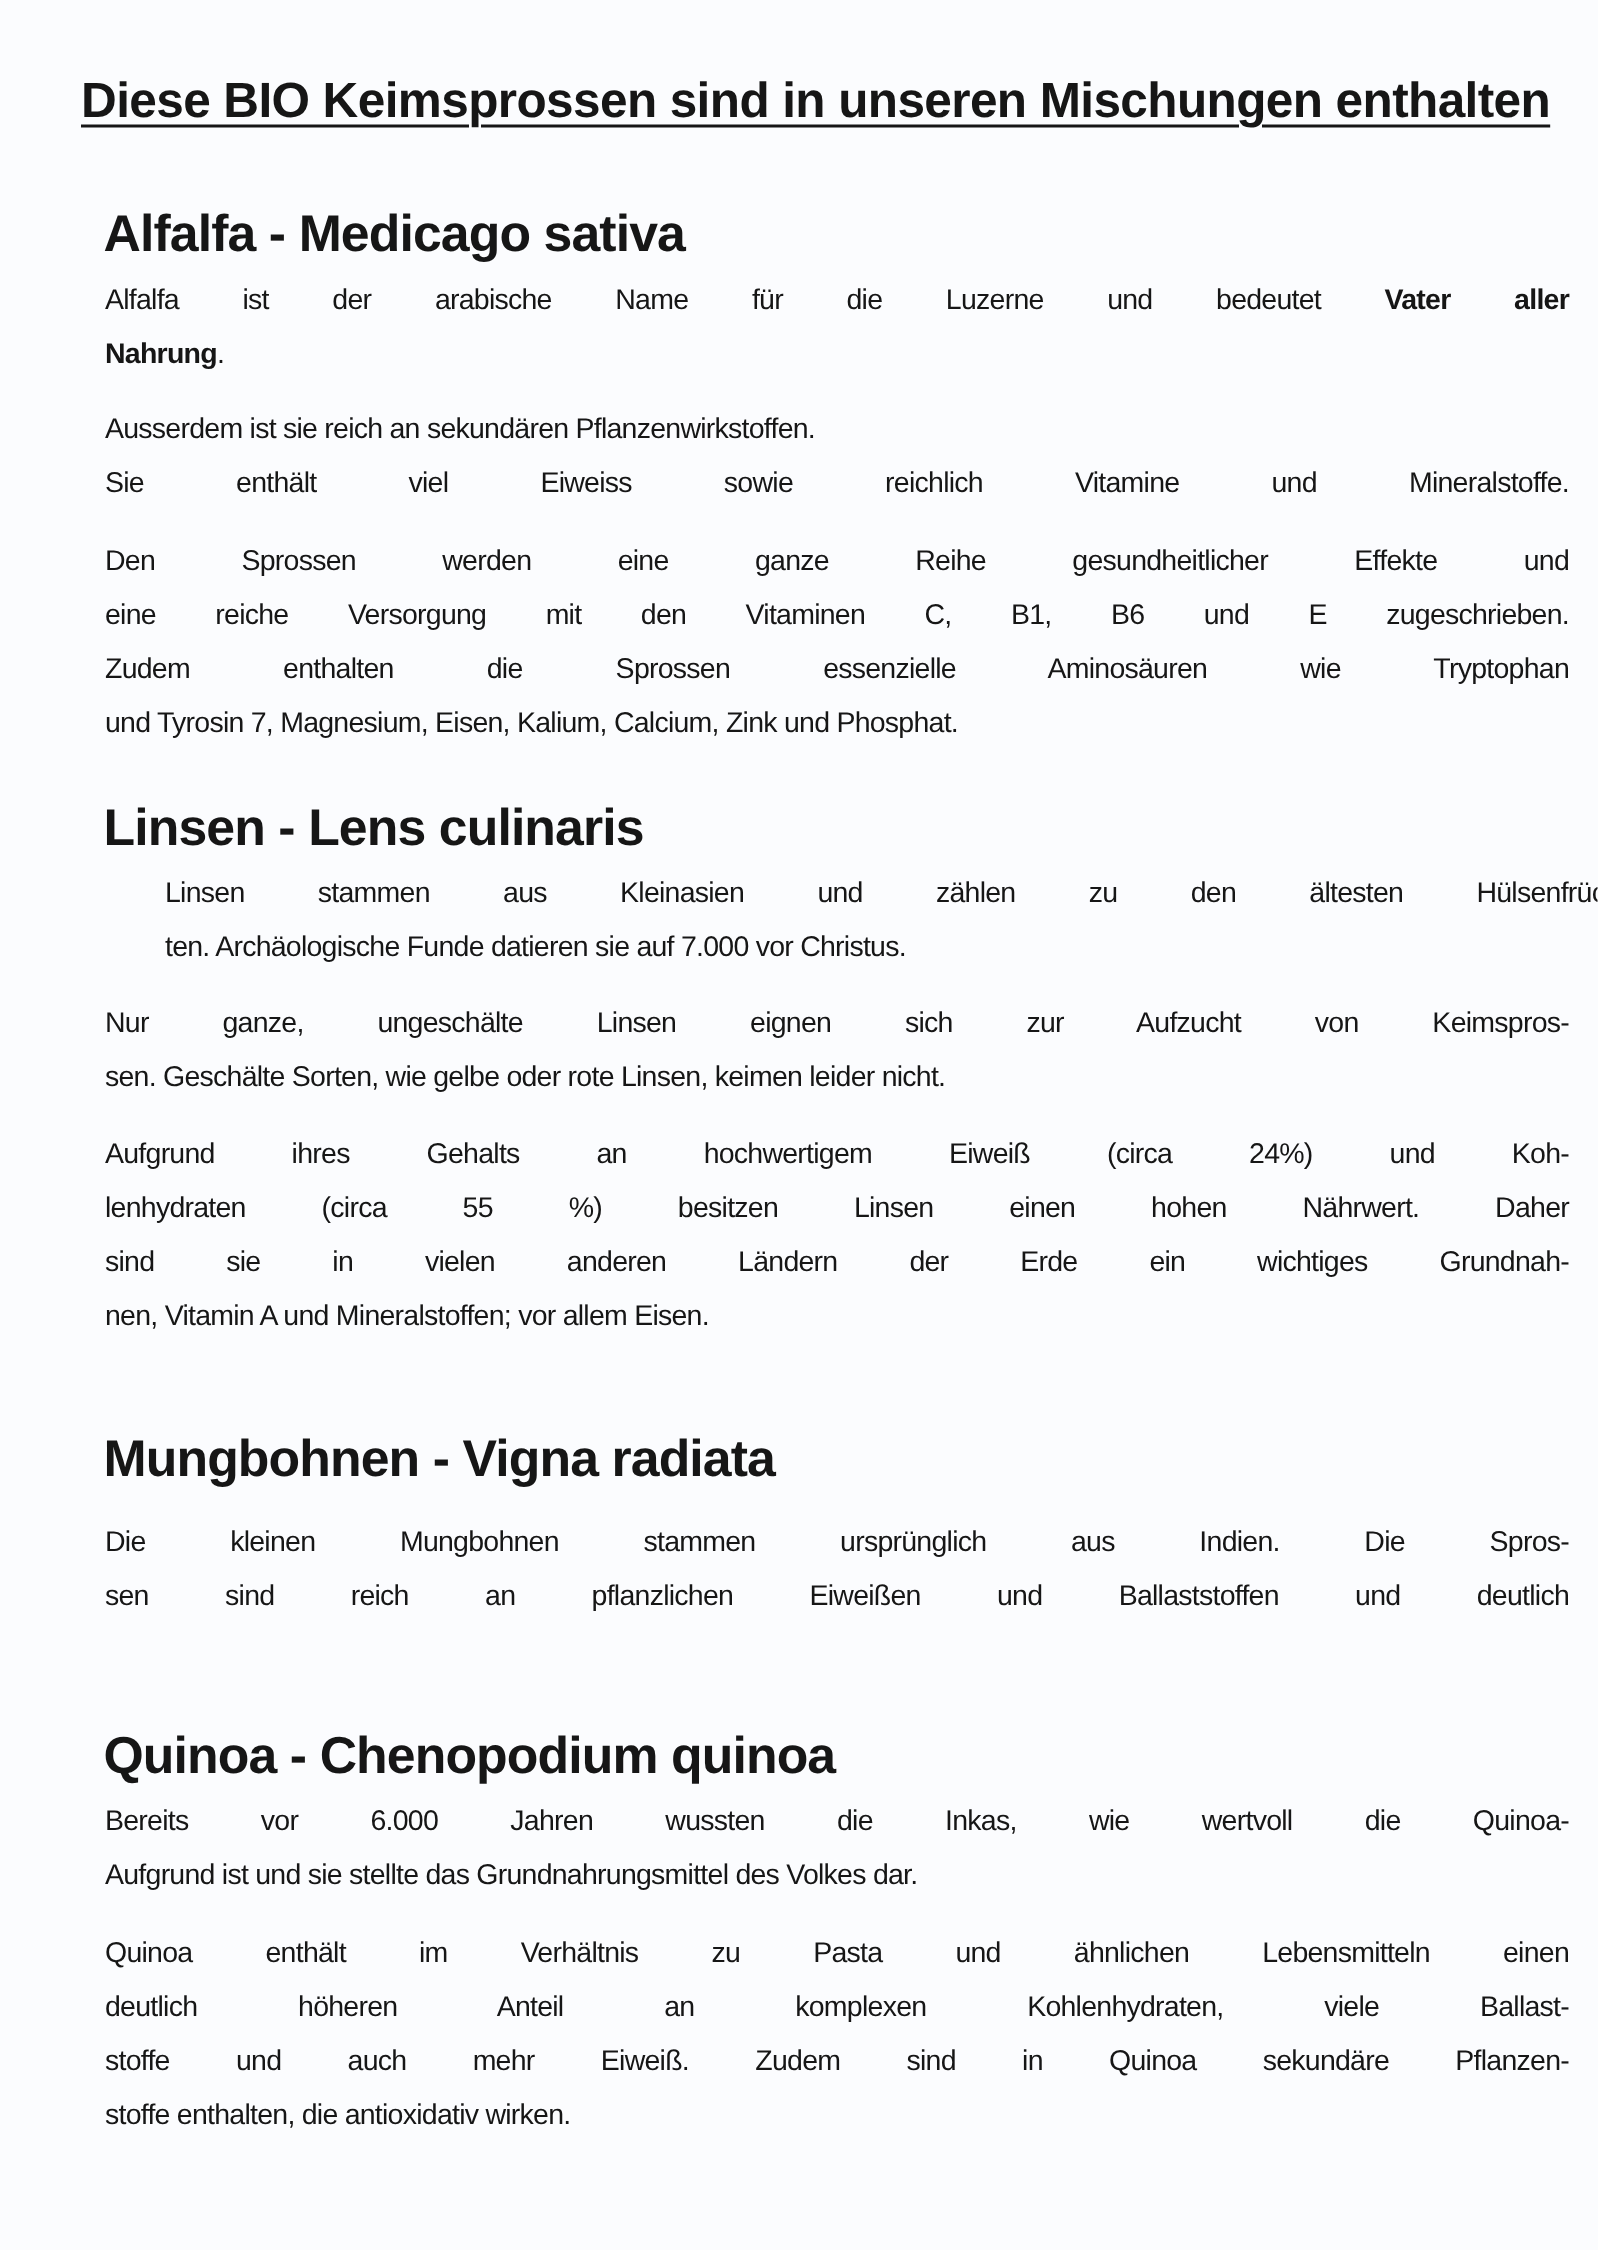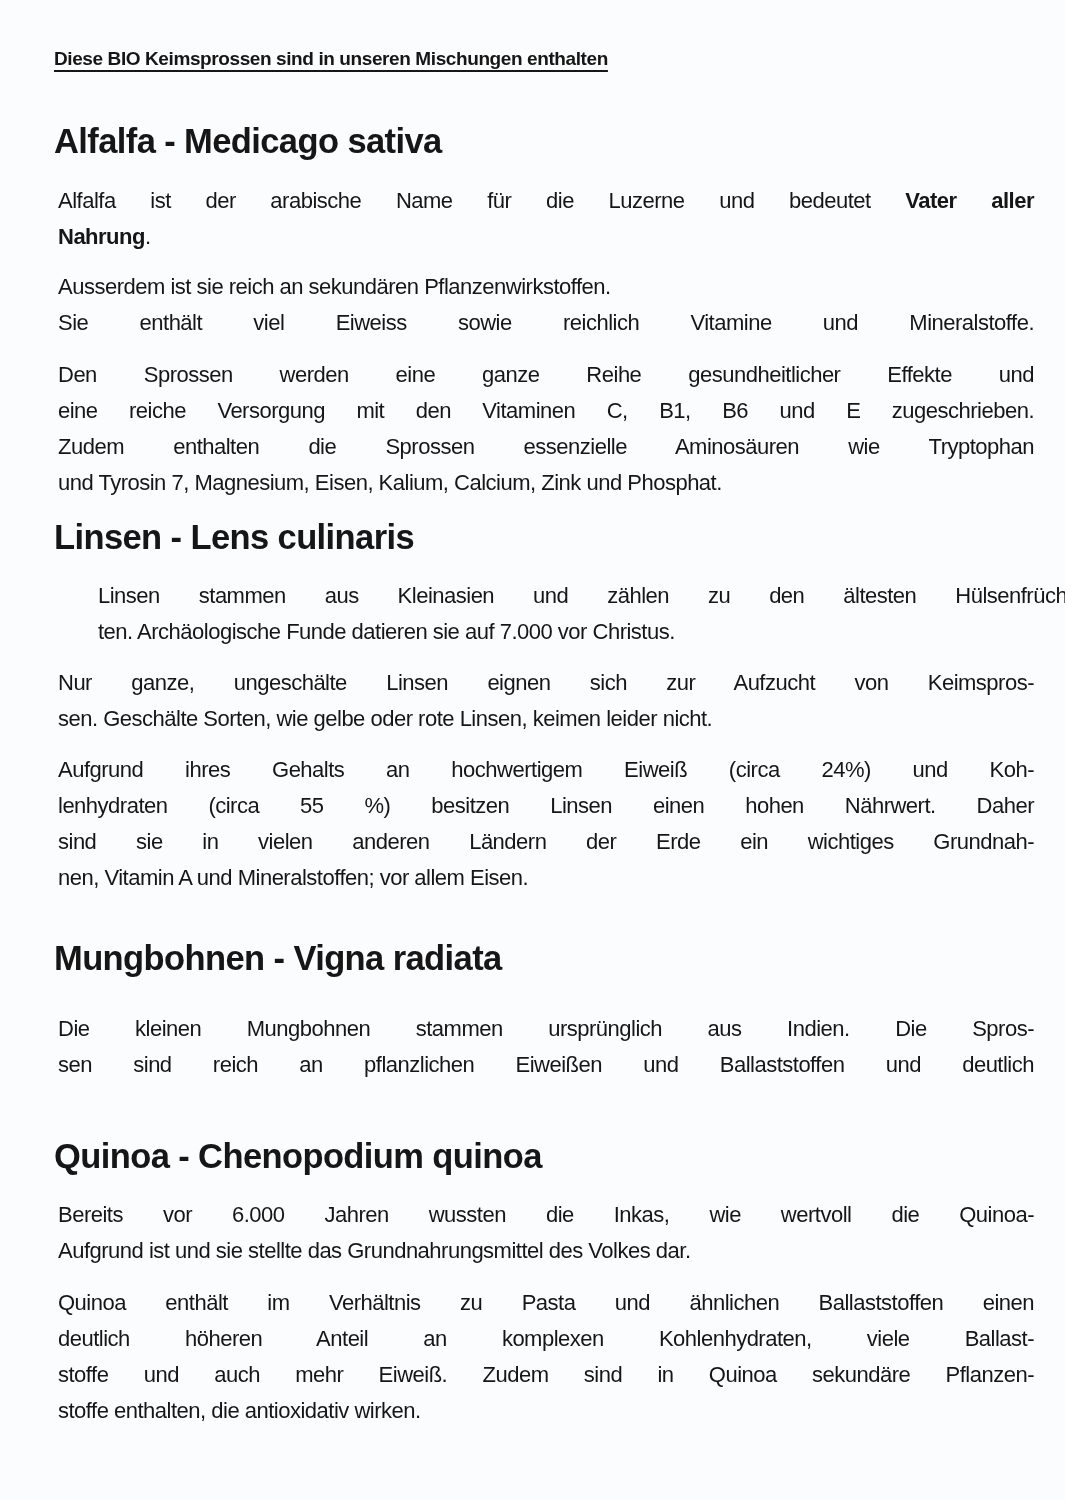--- a/index.html
+++ b/index.html
@@ -19,42 +19,42 @@
     position: absolute;
     left: 54px;
     top: 0;
     width: 976px;
   }
   .main-title {
     position: absolute;
     left: 0;
     top: 48px;
     font-weight: bold;
-    font-size: 19px;
+    font-size: 33px;
     letter-spacing: -0.4px;
     text-decoration: underline;
     text-decoration-thickness: 2px;
     text-underline-offset: 5px;
     white-space: nowrap;
     margin: 0;
   }
   .section-heading {
     position: absolute;
     left: 0;
     font-weight: bold;
     font-size: 34.5px;
     letter-spacing: -0.6px;
     white-space: nowrap;
-    margin: 0;
+    margin: 15px;
   }
   .para {
     position: absolute;
-    left: 4px;
+    left: 16px;
     width: 976px;
-    font-size: 22px;
+    font-size: 19px;
     line-height: 36px;
     letter-spacing: -0.5px;
     margin: 0;
   }
   .line {
     display: block;
     white-space: nowrap;
     text-align: justify;
     text-align-last: justify;
   }
@@ -116,19 +116,19 @@
   </p>
 
   <h2 class="section-heading" style="top:1137px;">Quinoa - Chenopodium quinoa</h2>
 
   <p class="para" style="top:1197px;">
     <span class="line">Bereits vor 6.000 Jahren wussten die Inkas, wie wertvoll die Quinoa-</span>
     <span class="line last">Aufgrund ist und sie stellte das Grundnahrungsmittel des Volkes dar.</span>
   </p>
 
   <p class="para" style="top:1285px;">
-    <span class="line">Quinoa enthält im Verhältnis zu Pasta und ähnlichen Ballaststoffen einen</span>
+    <span class="line">Quinoa enthält im Verhältnis zu Pasta und ähnlichen Lebensmitteln einen</span>
     <span class="line">deutlich höheren Anteil an komplexen Kohlenhydraten, viele Ballast-</span>
     <span class="line">stoffe und auch mehr Eiweiß. Zudem sind in Quinoa sekundäre Pflanzen-</span>
     <span class="line last">stoffe enthalten, die antioxidativ wirken.</span>
   </p>
 
 </div>
 
 </body></html>

